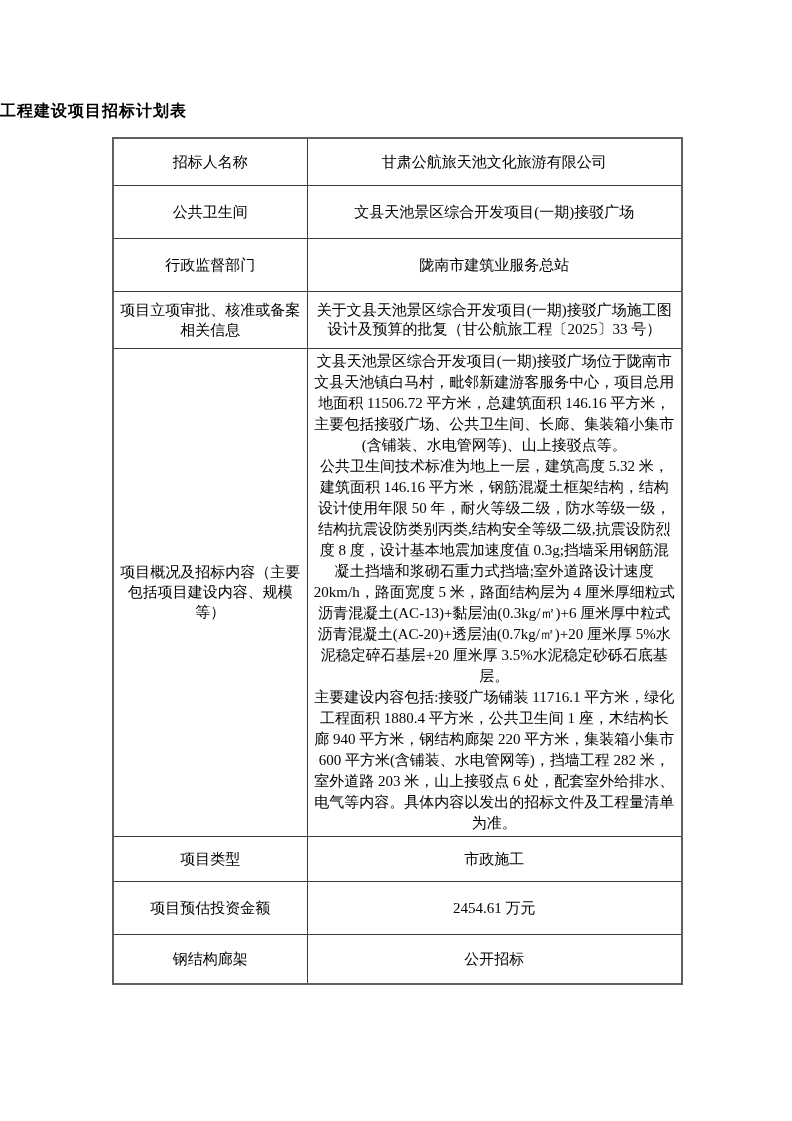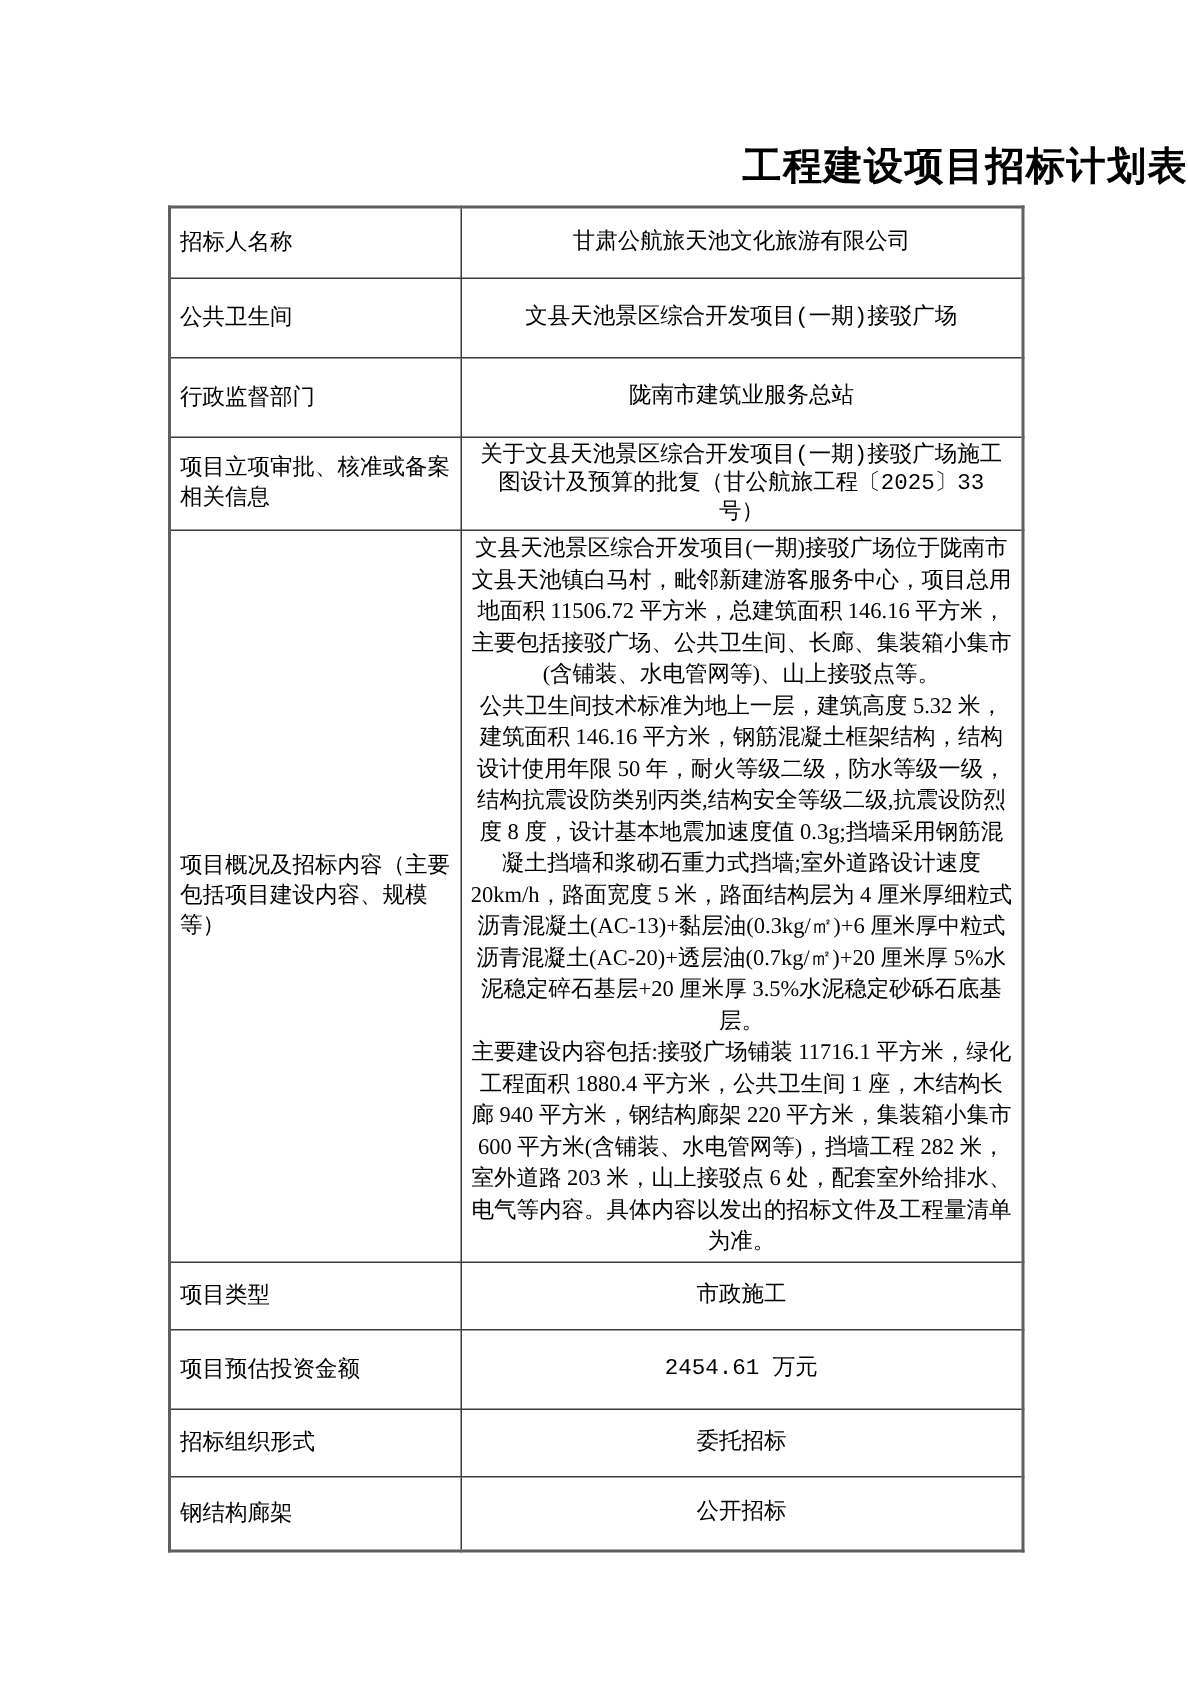--- a/index.html
+++ b/index.html
@@ -14,22 +14,22 @@
   }
   .page {
     position: relative;
     width: 792px;
     height: 1121px;
     background: #ffffff;
   }
   .doc-title {
     margin: 0;
     padding-top: 96px;
-    text-align: right;
-    font-size: 26px;
+    text-align: left;
+    font-size: 16px;
     font-weight: 700;
     letter-spacing: 1px;
     line-height: 30px;
     color: #000000;
   }
   table.bid-table {
     border-collapse: collapse;
     table-layout: fixed;
     width: 569px;
     margin: 11px 0 0 112px;
@@ -37,25 +37,25 @@
   }
   table.bid-table td {
     border: 1px solid #3c3c3c;
     vertical-align: middle;
     font-size: 15px;
     line-height: 20px;
     padding: 2px 6px;
   }
   td.label-cell {
     width: 194px;
+    text-align: center;
     padding: 2px 8px;
   }
   td.value-cell {
     text-align: center;
-    font-family: Liberation Mono, monospace;
   }
   tr.h47 { height: 47px; }
   tr.h53 { height: 53px; }
   tr.h57 { height: 57px; }
   tr.h443 { height: 443px; }
   tr.h45 { height: 45px; padding-left: 48px; }
   tr.h50 { height: 50px; }
   td.concept-cell {
     text-align: center;
     padding: 2px 6px;
@@ -113,24 +113,20 @@
     <tr class="h45">
       <td class="label-cell">项目类型</td>
       <td class="value-cell">市政施工</td>
     </tr>
 
     <tr class="h53">
       <td class="label-cell">项目预估投资金额</td>
       <td class="value-cell">2454.61 万元</td>
     </tr>
 
-    <tr class="h45">
-      <td class="label-cell">招标组织形式</td>
-      <td class="value-cell">委托招标</td>
-    </tr>
 
     <tr class="h50">
       <td class="label-cell">钢结构廊架</td>
       <td class="value-cell">公开招标</td>
     </tr>
 
   </tbody>
     </table>
 </div>
 

